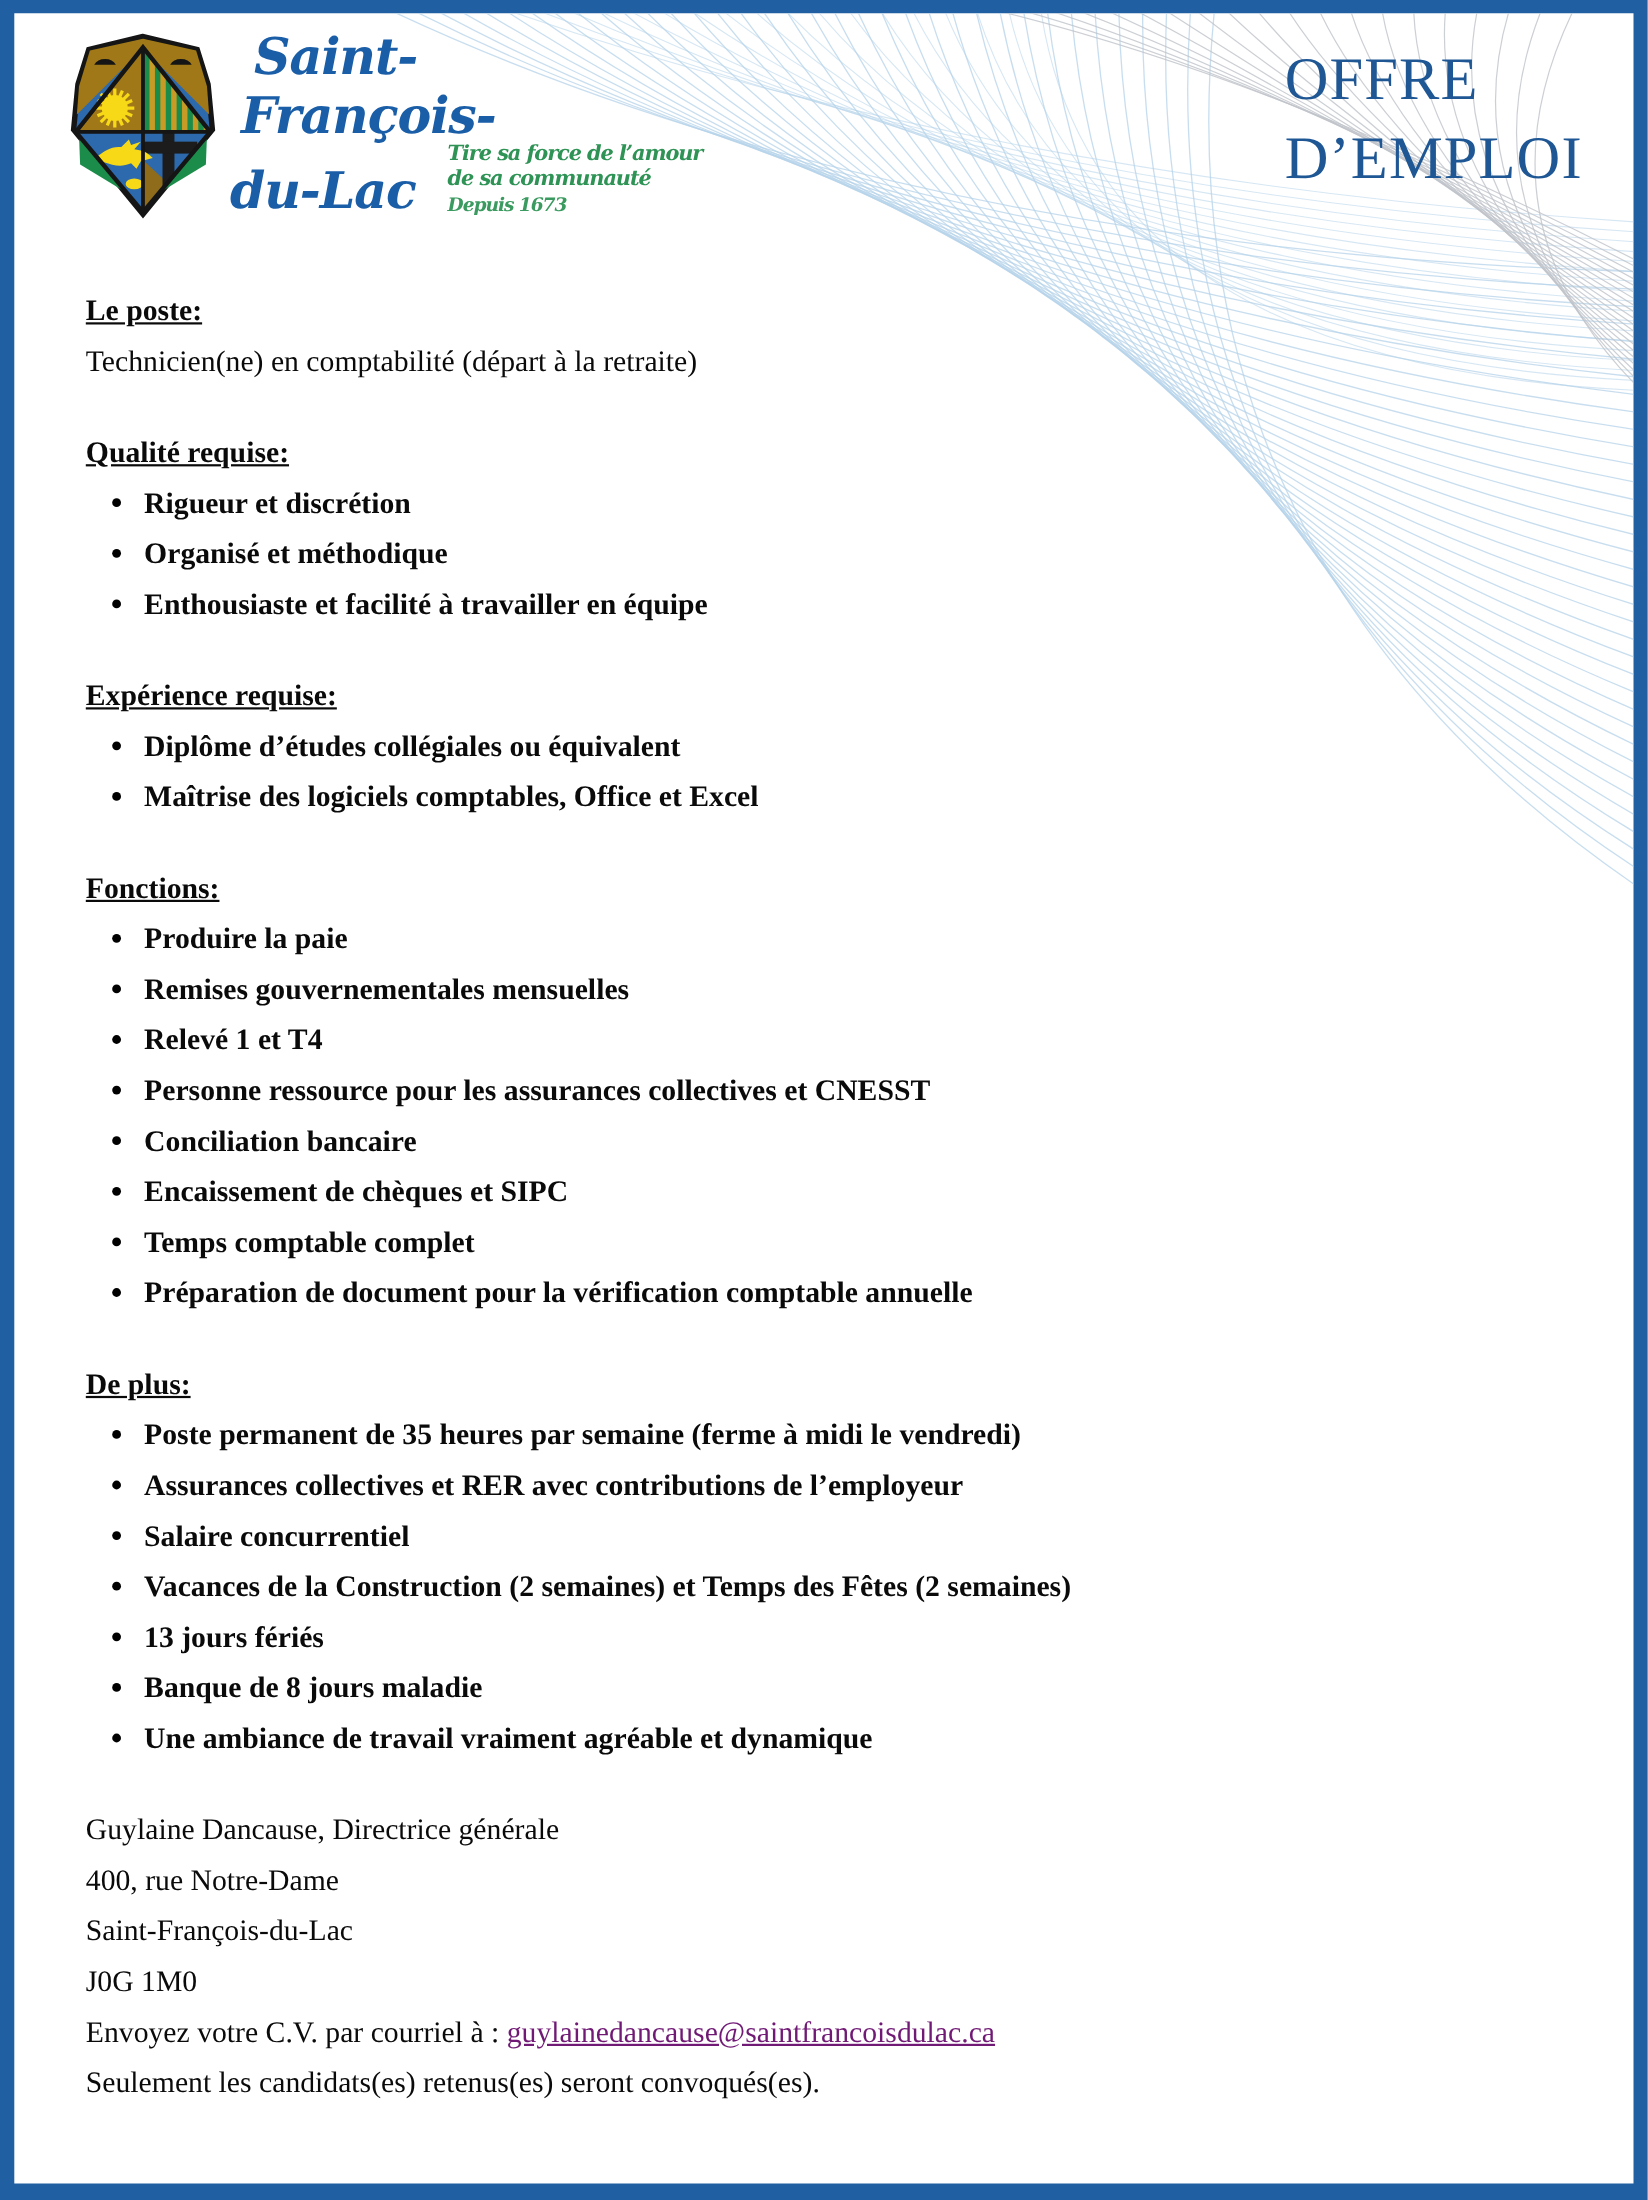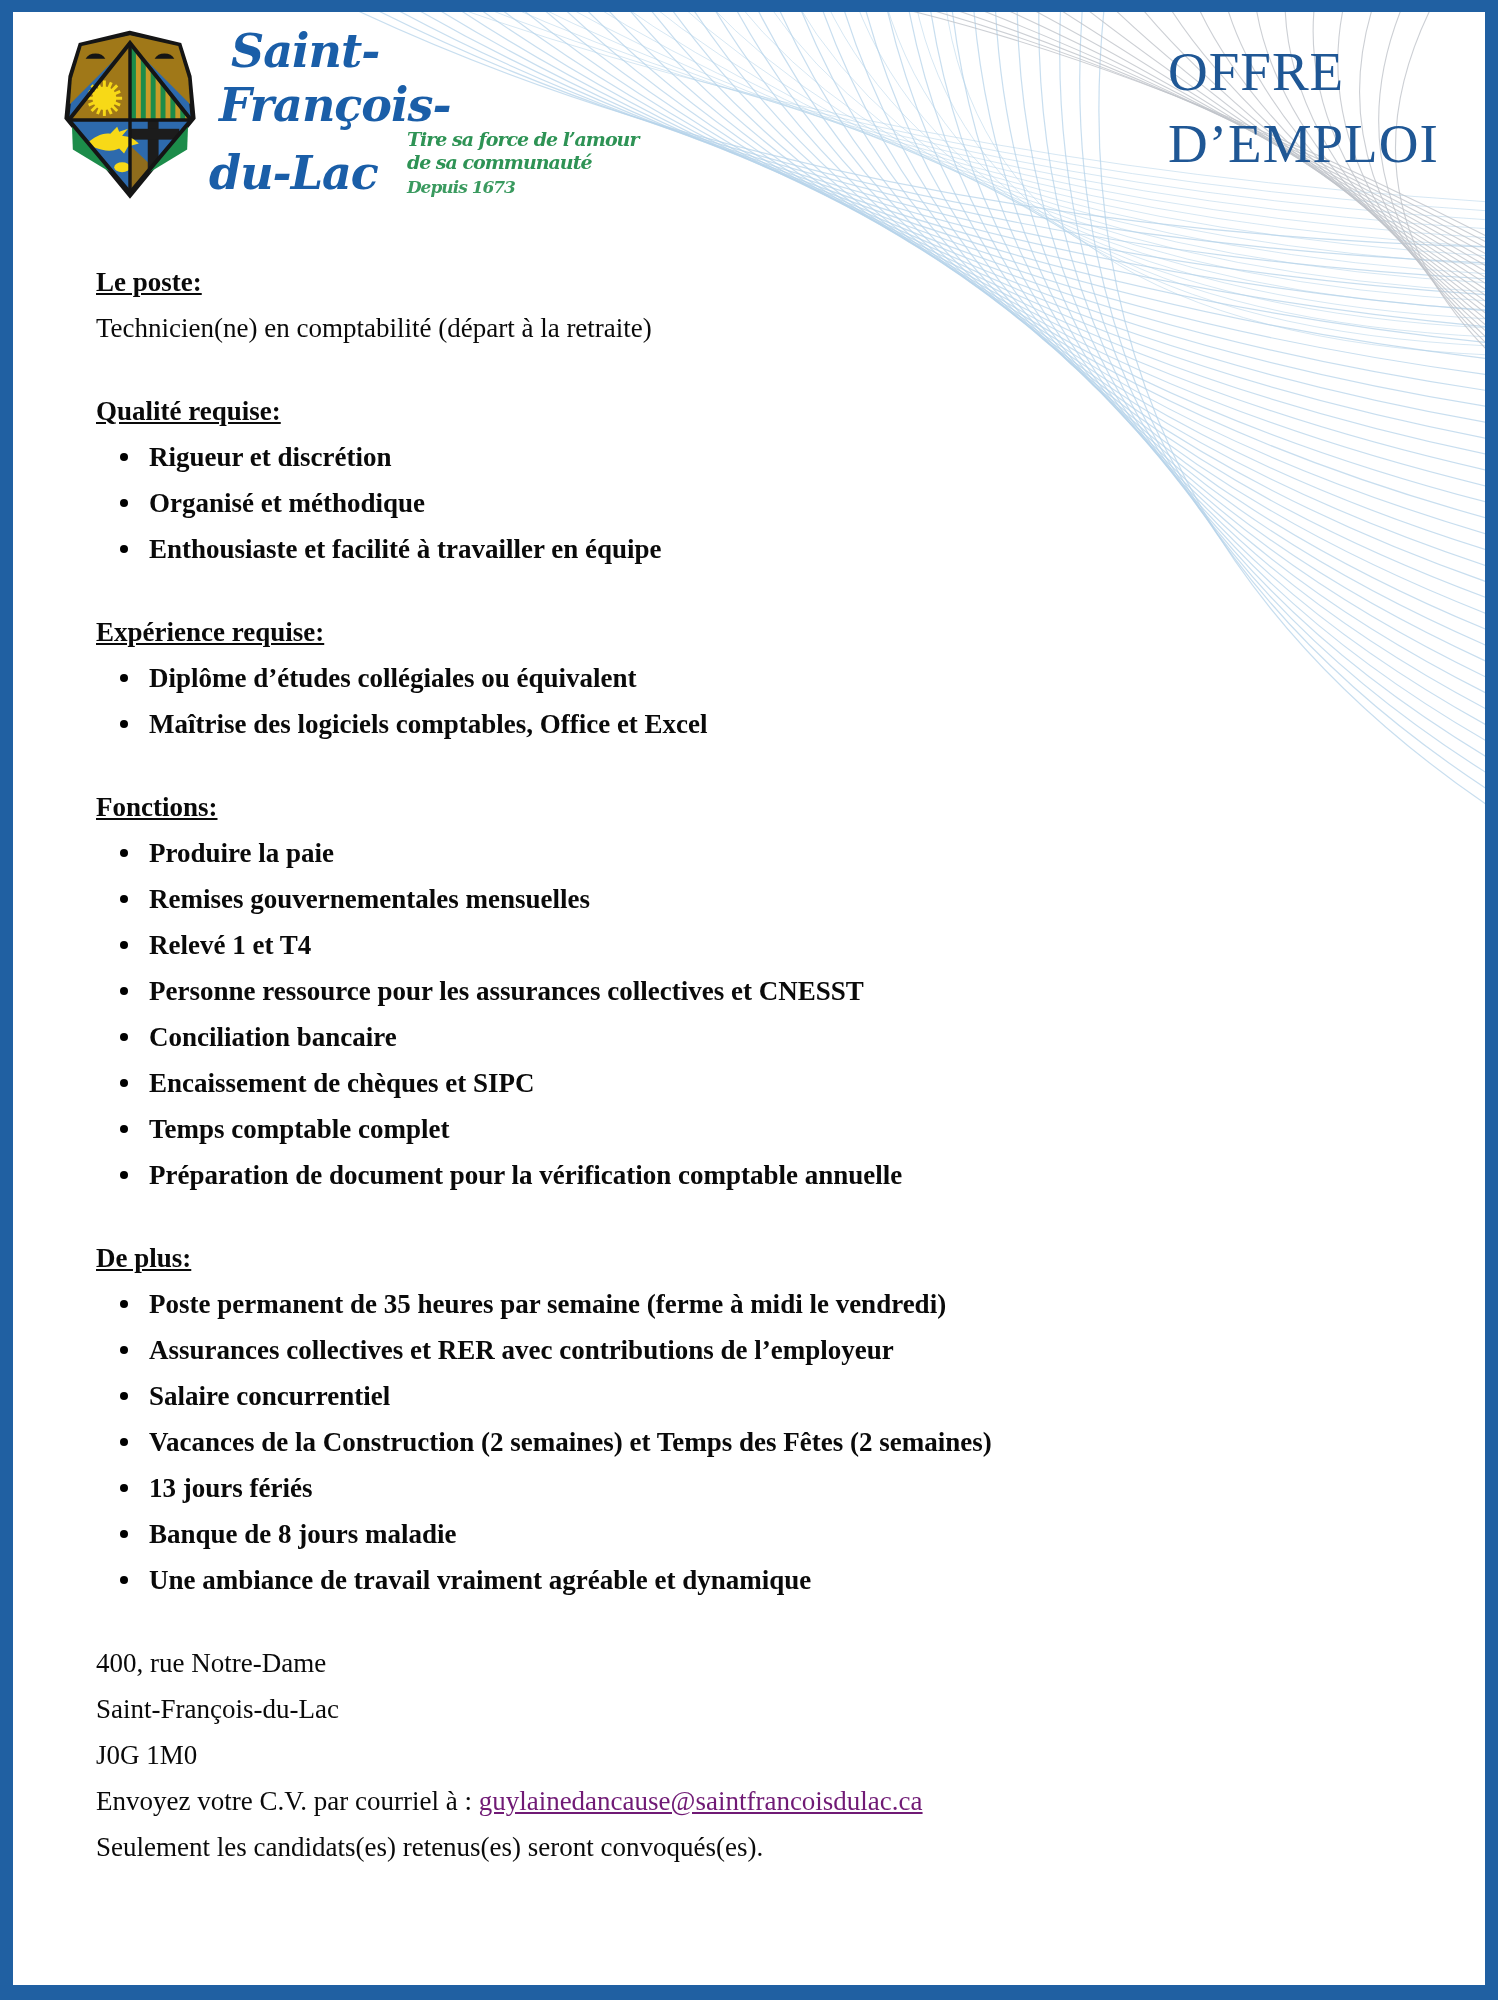--- a/index.html
+++ b/index.html
@@ -42,21 +42,21 @@
   }
   
   .doc-title{
     position:absolute;left:1155px;top:24px;z-index:2;
     font-size:55px;font-weight:normal;line-height:72px;
     color:#1F5795;letter-spacing:1px;white-space:nowrap;
   }
   
   .content{
     position:relative;z-index:2;
-    margin:0;padding:247px 70px 0 83px;
+    margin:0;padding:247px 70px 0 65px;
     font-size:27px;line-height:46px;
   }
   h2.sec{
     font-size:27px;line-height:46px;margin:0;
     font-weight:bold;text-decoration:underline;
   }
   h2.sec.gap{margin-top:37px;}
   .content p{margin:0;}
   ul.blist{list-style:none;margin:0;padding:0;font-weight:bold;}
   ul.blist li{position:relative;padding-left:53px;}
@@ -265,20 +265,21 @@
       <li>Poste permanent de 35 heures par semaine (ferme à midi le vendredi)</li>
       <li>Assurances collectives et RER avec contributions de l’employeur</li>
       <li>Salaire concurrentiel</li>
       <li>Vacances de la Construction (2 semaines) et Temps des Fêtes (2 semaines)</li>
       <li>13 jours fériés</li>
       <li>Banque de 8 jours maladie</li>
       <li>Une ambiance de travail vraiment agréable et dynamique</li>
     </ul>
 
     <div class="contact-block">
+      <p>Guylaine Dancause, Directrice générale</p>
       <p>400, rue Notre-Dame</p>
       <p>Saint-François-du-Lac</p>
       <p>J0G 1M0</p>
     </div>
 
     <p class="apply-line"><span>Envoyez votre C.V. par courriel à : </span><a class="mail" href="#">guylainedancause@saintfrancoisdulac.ca</a></p>
     <p>Seulement les candidats(es) retenus(es) seront convoqués(es).</p>
 
   </div>
 </div>

